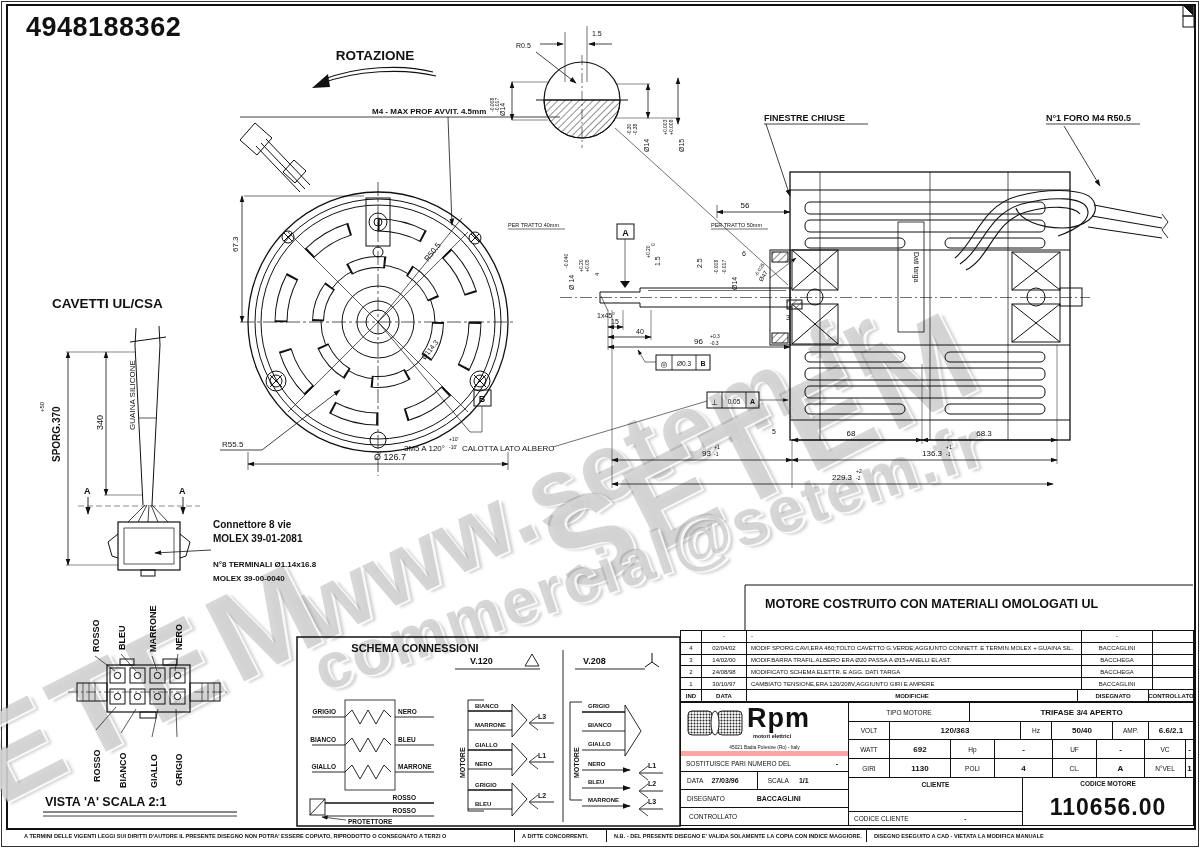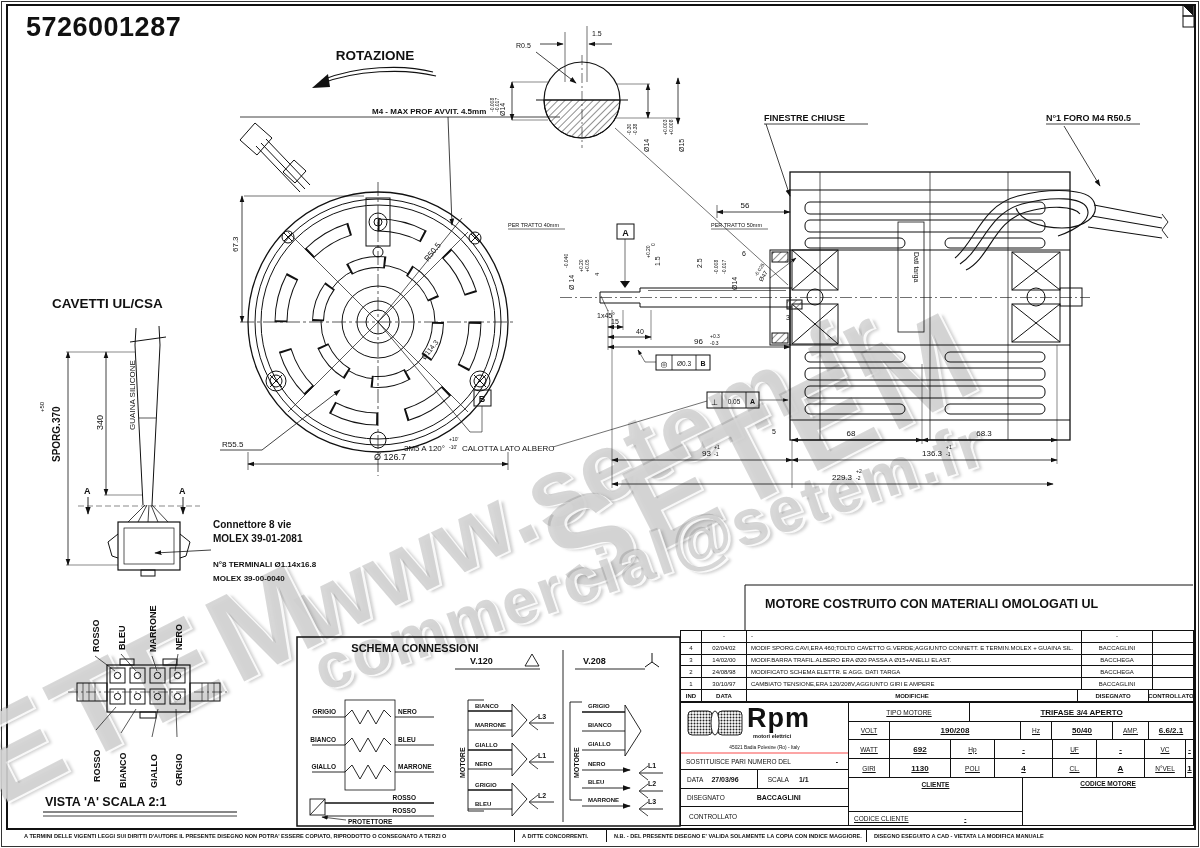--- a/index.html
+++ b/index.html
@@ -24,30 +24,30 @@
   .rev-row{flex:1;display:flex;border-bottom:1px solid #111;align-items:stretch;}
   .rev-row:last-child{border-bottom:none;font-weight:bold;}
   .rc{border-right:1px solid #111;display:flex;align-items:center;justify-content:center;overflow:hidden;white-space:nowrap;}
   .rc-ind{width:20px}.rc-data{width:44px}.rc-mod{width:330px;justify-content:flex-start;padding-left:4px}
   .rc-dis{width:70px}.rc-con{flex:1;border-right:none}
   .rev-row.hdr .rc-mod{justify-content:center;padding-left:0}
   
   .tb{position:absolute;left:680px;top:702px;width:514px;height:124px;border:1.5px solid #111;
       display:flex;box-sizing:border-box;}
   .tb-left{width:167px;border-right:1.5px solid #111;display:flex;flex-direction:column;}
-  .tb-logo{height:52px;border-bottom:2px solid #fca5a5;position:relative;}
+  .tb-logo{height:52px;border-bottom:5px solid #fca5a5;position:relative;}
   .brand{position:absolute;left:66px;top:0px;font-size:27px;font-weight:bold;letter-spacing:1px;}
   .brand-sub{position:absolute;left:72px;top:30px;font-size:5.5px;font-weight:bold;}
   .addr{position:absolute;left:0;right:0;top:42px;text-align:center;font-size:4.8px;}
   .tb-row{display:flex;align-items:center;border-bottom:1px solid #111;font-size:6.5px;}
   .tb-row:last-child{border-bottom:none;}
   .r-sost{height:16px;justify-content:space-between;padding:0 10px 0 5px;}
   .r-data{height:19px}.r-dis{height:18px}.r-con{height:19px;padding-left:8px}
   .hcell{padding-left:6px}.vcell{font-size:7px;font-weight:bold;}
-  .tb-right{flex:1;display:flex;flex-direction:column;text-decoration:underline;}
+  .tb-right{flex:1;display:flex;flex-direction:column;}
   .tr-row{display:flex;border-bottom:1px solid #111;align-items:stretch;}
   .tc{border-right:1px solid #111;display:flex;align-items:center;justify-content:center;font-size:6.5px;white-space:nowrap;}
   .tc:last-child{border-right:none;}
   .tcv{font-size:8px;font-weight:bold;}
   .r-tipo{height:18px}.r-carat{height:18px}.r-volt{height:17px}.r-watt{height:18px}.r-giri{height:18px}
   .tb-bot{flex:1;display:flex;}
   .cli{width:173px;border-right:1px solid #111;display:flex;flex-direction:column;}
   .cli-h{height:13px;display:flex;align-items:center;justify-content:center;font-size:6.5px;font-weight:bold;}
   .cli-sp{flex:1}
   .cli-cod{height:13px;border-top:1px solid #111;display:flex;align-items:center;font-size:6.5px;}
@@ -66,21 +66,21 @@
 
 <div class="sheet">
   <div class="frame-outer"></div>
   <div class="frame-inner"></div>
 
   <div class="wm" style="left:325px;top:555px;font-size:96px;transform:rotate(-26deg);">www.setem.fr</div>
   <div class="wm" style="left:585px;top:478px;font-size:125px;letter-spacing:8px;transform:rotate(-27deg);">SETEM</div>
   <div class="wm" style="left:328px;top:632px;font-size:64px;transform:rotate(-19deg);">commercial@setem.fr</div>
   <div class="wm" style="left:-70px;top:730px;font-size:125px;letter-spacing:8px;transform:rotate(-27deg);">SETEM</div>
 
-  <div class="dwg-number">5726001287</div>
+  <div class="dwg-number">4948188362</div>
 
   <svg width="1200" height="848" viewBox="0 0 1200 848">
     <defs>
       <marker id="ar" viewBox="0 0 10 10" refX="9" refY="5" markerWidth="9" markerHeight="9" orient="auto-start-reverse">
         <path d="M0,1.6 L10,5 L0,8.4 z" fill="#111"></path>
       </marker>
       <pattern id="h" width="5" height="5" patternUnits="userSpaceOnUse" patternTransform="rotate(45)">
         <line x1="0" y1="0" x2="0" y2="5" stroke="#444" stroke-width="1.2"></line>
       </pattern>
       <pattern id="knurl" width="3" height="3" patternUnits="userSpaceOnUse">
@@ -758,21 +758,21 @@
         <span>CONTROLLATO</span>
       </div>
     </div>
     <div class="tb-right">
       <div class="tr-row r-tipo">
         <div class="tc" style="width:120px">TIPO MOTORE</div>
         <div class="tc tcv" style="flex:1">TRIFASE 3/4 APERTO</div>
       </div>
       <div class="tr-row r-volt">
         <div class="tc" style="width:40px">VOLT</div>
-        <div class="tc tcv" style="width:130px">190/208</div>
+        <div class="tc tcv" style="width:130px">120/363</div>
         <div class="tc" style="width:30px">Hz</div>
         <div class="tc tcv" style="width:60px">50/40</div>
         <div class="tc" style="width:35px">AMP.</div>
         <div class="tc tcv" style="flex:1">6.6/2.1</div>
       </div>
       <div class="tr-row r-watt">
         <div class="tc" style="width:40px">WATT</div>
         <div class="tc tcv" style="width:60px">692</div>
         <div class="tc" style="width:43px">Hp</div>
         <div class="tc tcv" style="width:57px">-</div>
@@ -795,20 +795,21 @@
         <div class="cli">
           <div class="cli-h">CLIENTE</div>
           <div class="cli-sp"></div>
           <div class="cli-cod">
             <span class="lab">CODICE CLIENTE</span>
             <span class="val">-</span>
           </div>
         </div>
         <div class="codmot">
           <div class="codmot-h">CODICE MOTORE</div>
+          <div class="codmot-v">110656.00</div>
         </div>
       </div>
     </div>
   </div>
 
   <div class="footer">
     <span class="f1">A TERMINI DELLE VIGENTI LEGGI SUI DIRITTI D'AUTORE IL PRESENTE DISEGNO NON POTRA' ESSERE COPIATO, RIPRODOTTO O CONSEGNATO A TERZI O</span>
     <span class="f2">A DITTE CONCORRENTI.</span>
     <span class="f3">N.B. - DEL PRESENTE DISEGNO E' VALIDA SOLAMENTE LA COPIA CON INDICE MAGGIORE.</span>
     <span class="f4">DISEGNO ESEGUITO A CAD - VIETATA LA MODIFICA MANUALE</span>

